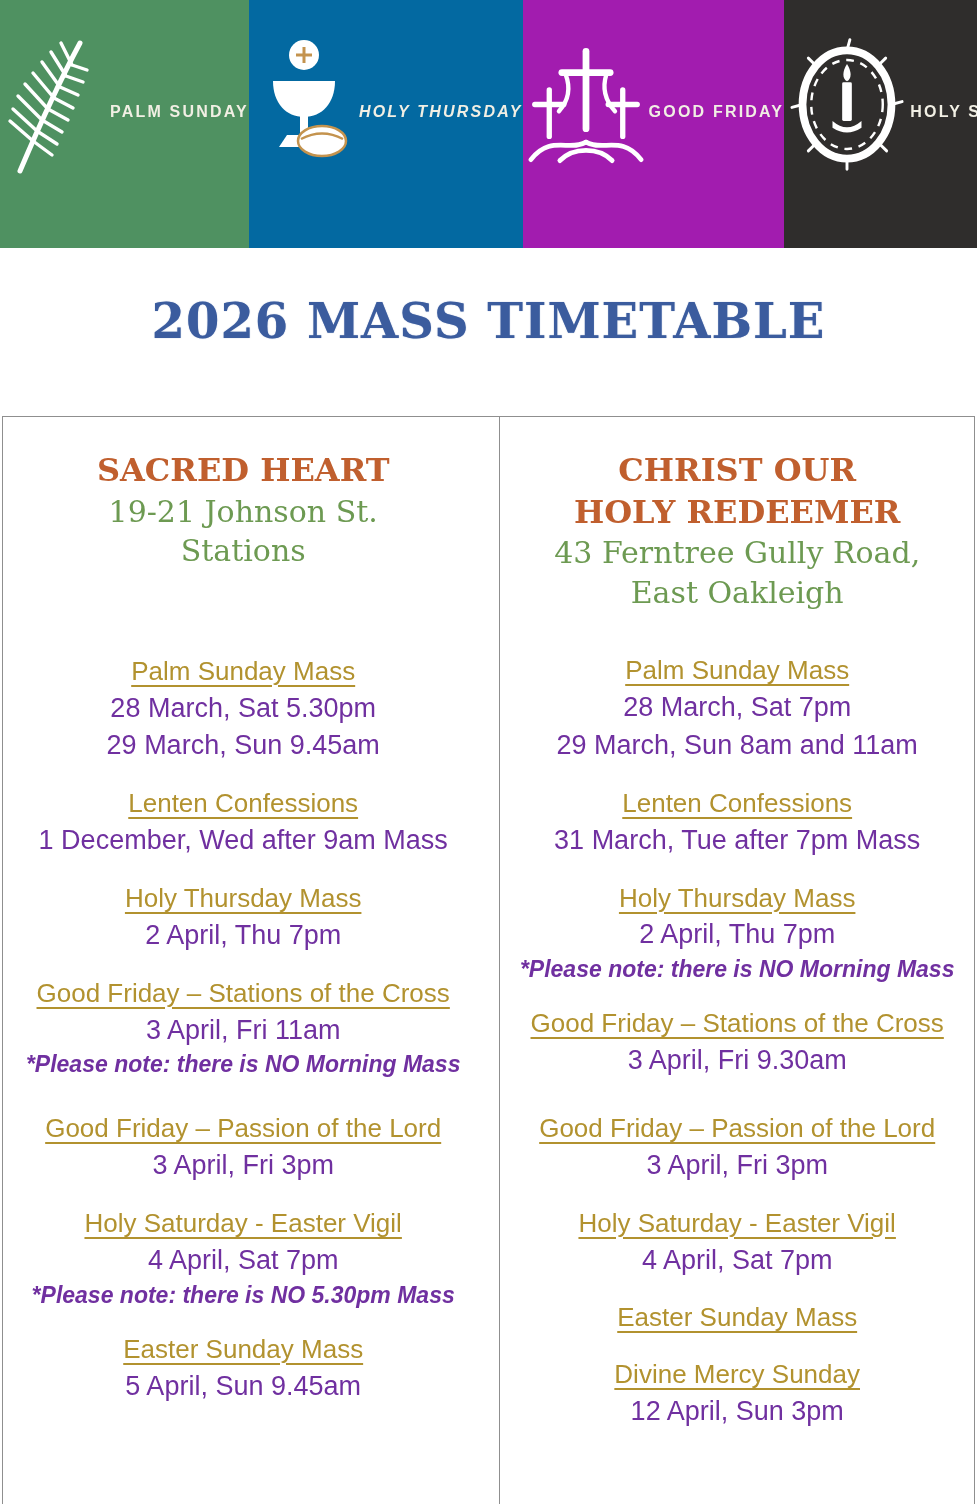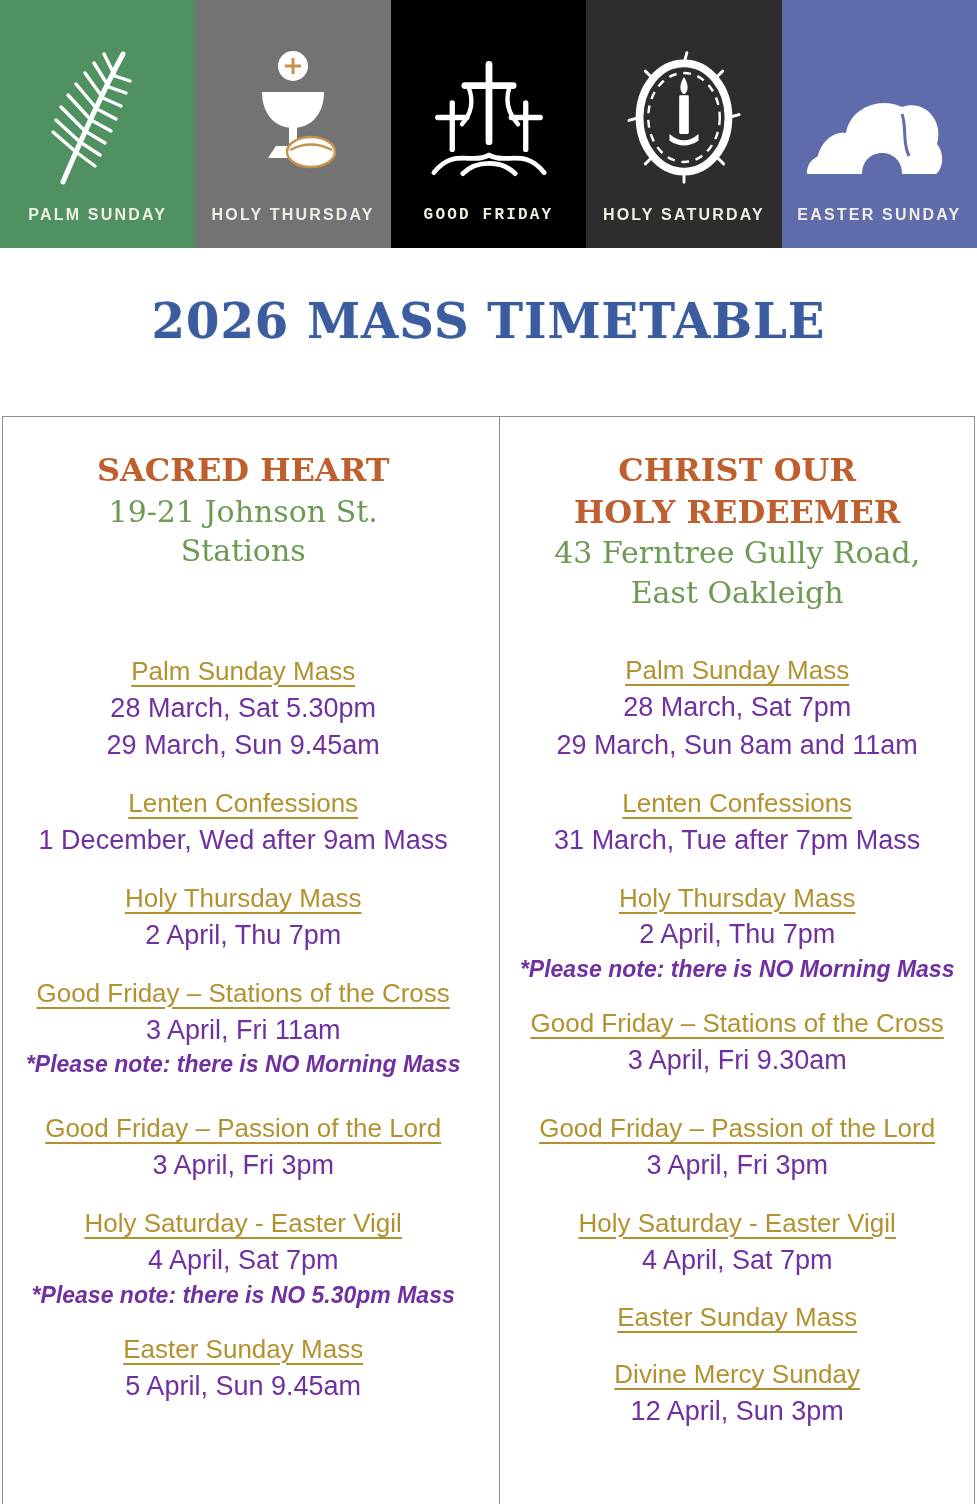--- a/index.html
+++ b/index.html
@@ -6,21 +6,21 @@
     --c-title:#3b5c9e; --c-church:#c05f2e; --c-address:#6d9a52;
     --c-gold:#b2922f; --c-purple:#7030a0; --c-border:#8f8f8f;
     --c-thursday:#c4934e; --c-easter:#5f6cab;
   }
   html,body{margin:0;padding:0;background:#fff;}
   .page{width:977px;height:1504px;background:#fff;overflow:hidden;
         font-family:"Liberation Sans",sans-serif;position:relative;}
 
   
   .banner{display:flex;height:248px;}
-  .panel{flex:1 1 0;display:flex;flex-direction:column;align-items:center;
+  .panel{flex:1 1 0;display:flex;flex-direction:row;align-items:center;
          justify-content:flex-end;padding-bottom:24px;}
   .panel svg{flex:none;margin-bottom:16px;}
   .panel-label{color:#f1efe4;font-size:16px;font-weight:bold;letter-spacing:2.2px;
                white-space:nowrap;}
 
   
   .title-wrap{height:168px;display:flex;justify-content:center;align-items:flex-start;
               padding-top:16px;box-sizing:border-box;}
   .page-title{font-family:"DejaVu Serif",serif;font-weight:700;font-size:48px;
               color:var(--c-title,#3b5c9e);letter-spacing:1px;line-height:1.05;
@@ -60,34 +60,34 @@
 
     <div class="panel" style="background: rgb(79, 145, 97);">
       <svg width="110" height="150" viewBox="0 0 110 150">
         <path d="M20 142 C40 95 58 55 80 14" stroke="#fff" stroke-width="5" fill="none" stroke-linecap="round"></path>
         <path d="M33 112 L10 92 M37 102 L13 80 M42 91 L18 67 M48 80 L25 55 M54 69 L33 44 M60 58 L42 33 M66 47 L51 23 M72 36 L61 14
                  M33 112 L52 126 M37 102 L57 115 M42 91 L62 103 M48 80 L68 91 M54 69 L73 79 M60 58 L78 66 M66 47 L83 53 M72 36 L87 41" stroke="#fff" stroke-width="3.4" fill="none" stroke-linecap="round"></path>
       </svg>
       <div class="panel-label">PALM SUNDAY</div>
     </div>
 
-    <div class="panel" style="background: #737373;">
+    <div class="panel" style="background: #0369a1; font-style: italic;">
       <svg width="110" height="150" viewBox="0 0 110 150">
         <circle cx="55" cy="26" r="15" fill="#fff"></circle>
         <path d="M55 18 v16 M47 26 h16" style="stroke:var(--c-thursday,#c4934e)" stroke-width="3" fill="none"></path>
         <path d="M24 52 h62 c0 22 -13 36 -31 36 s-31 -14 -31 -36 z" fill="#fff"></path>
         <rect x="51" y="86" width="8" height="20" fill="#fff"></rect>
         <path d="M38 106 h34 l8 12 h-50 z" fill="#fff"></path>
         <ellipse cx="73" cy="112" rx="24" ry="15" fill="#fff" style="stroke:var(--c-thursday,#c4934e)" stroke-width="2.5"></ellipse>
         <path d="M52 110 q21 -11 42 0" style="stroke:var(--c-thursday,#c4934e)" stroke-width="2.5" fill="none"></path>
       </svg>
       <div class="panel-label">HOLY THURSDAY</div>
     </div>
 
-    <div class="panel" style="background: #000000; font-family: Liberation Mono, monospace;">
+    <div class="panel" style="background: #a21caf;">
       <svg width="126" height="145" viewBox="0 0 130 150">
         <g stroke="#fff" stroke-linecap="round" fill="none">
           <path d="M65 20 v80" stroke-width="7"></path>
           <path d="M40 42 h50" stroke-width="7"></path>
           <path d="M44 44 C50 60 46 72 37 82" stroke-width="4.5"></path>
           <path d="M86 44 C81 60 86 72 95 82" stroke-width="4.5"></path>
           <path d="M27 60 v48" stroke-width="5.5"></path>
           <path d="M12 75 h30" stroke-width="5.5"></path>
           <path d="M103 60 v48" stroke-width="5.5"></path>
           <path d="M88 75 h30" stroke-width="5.5"></path>

